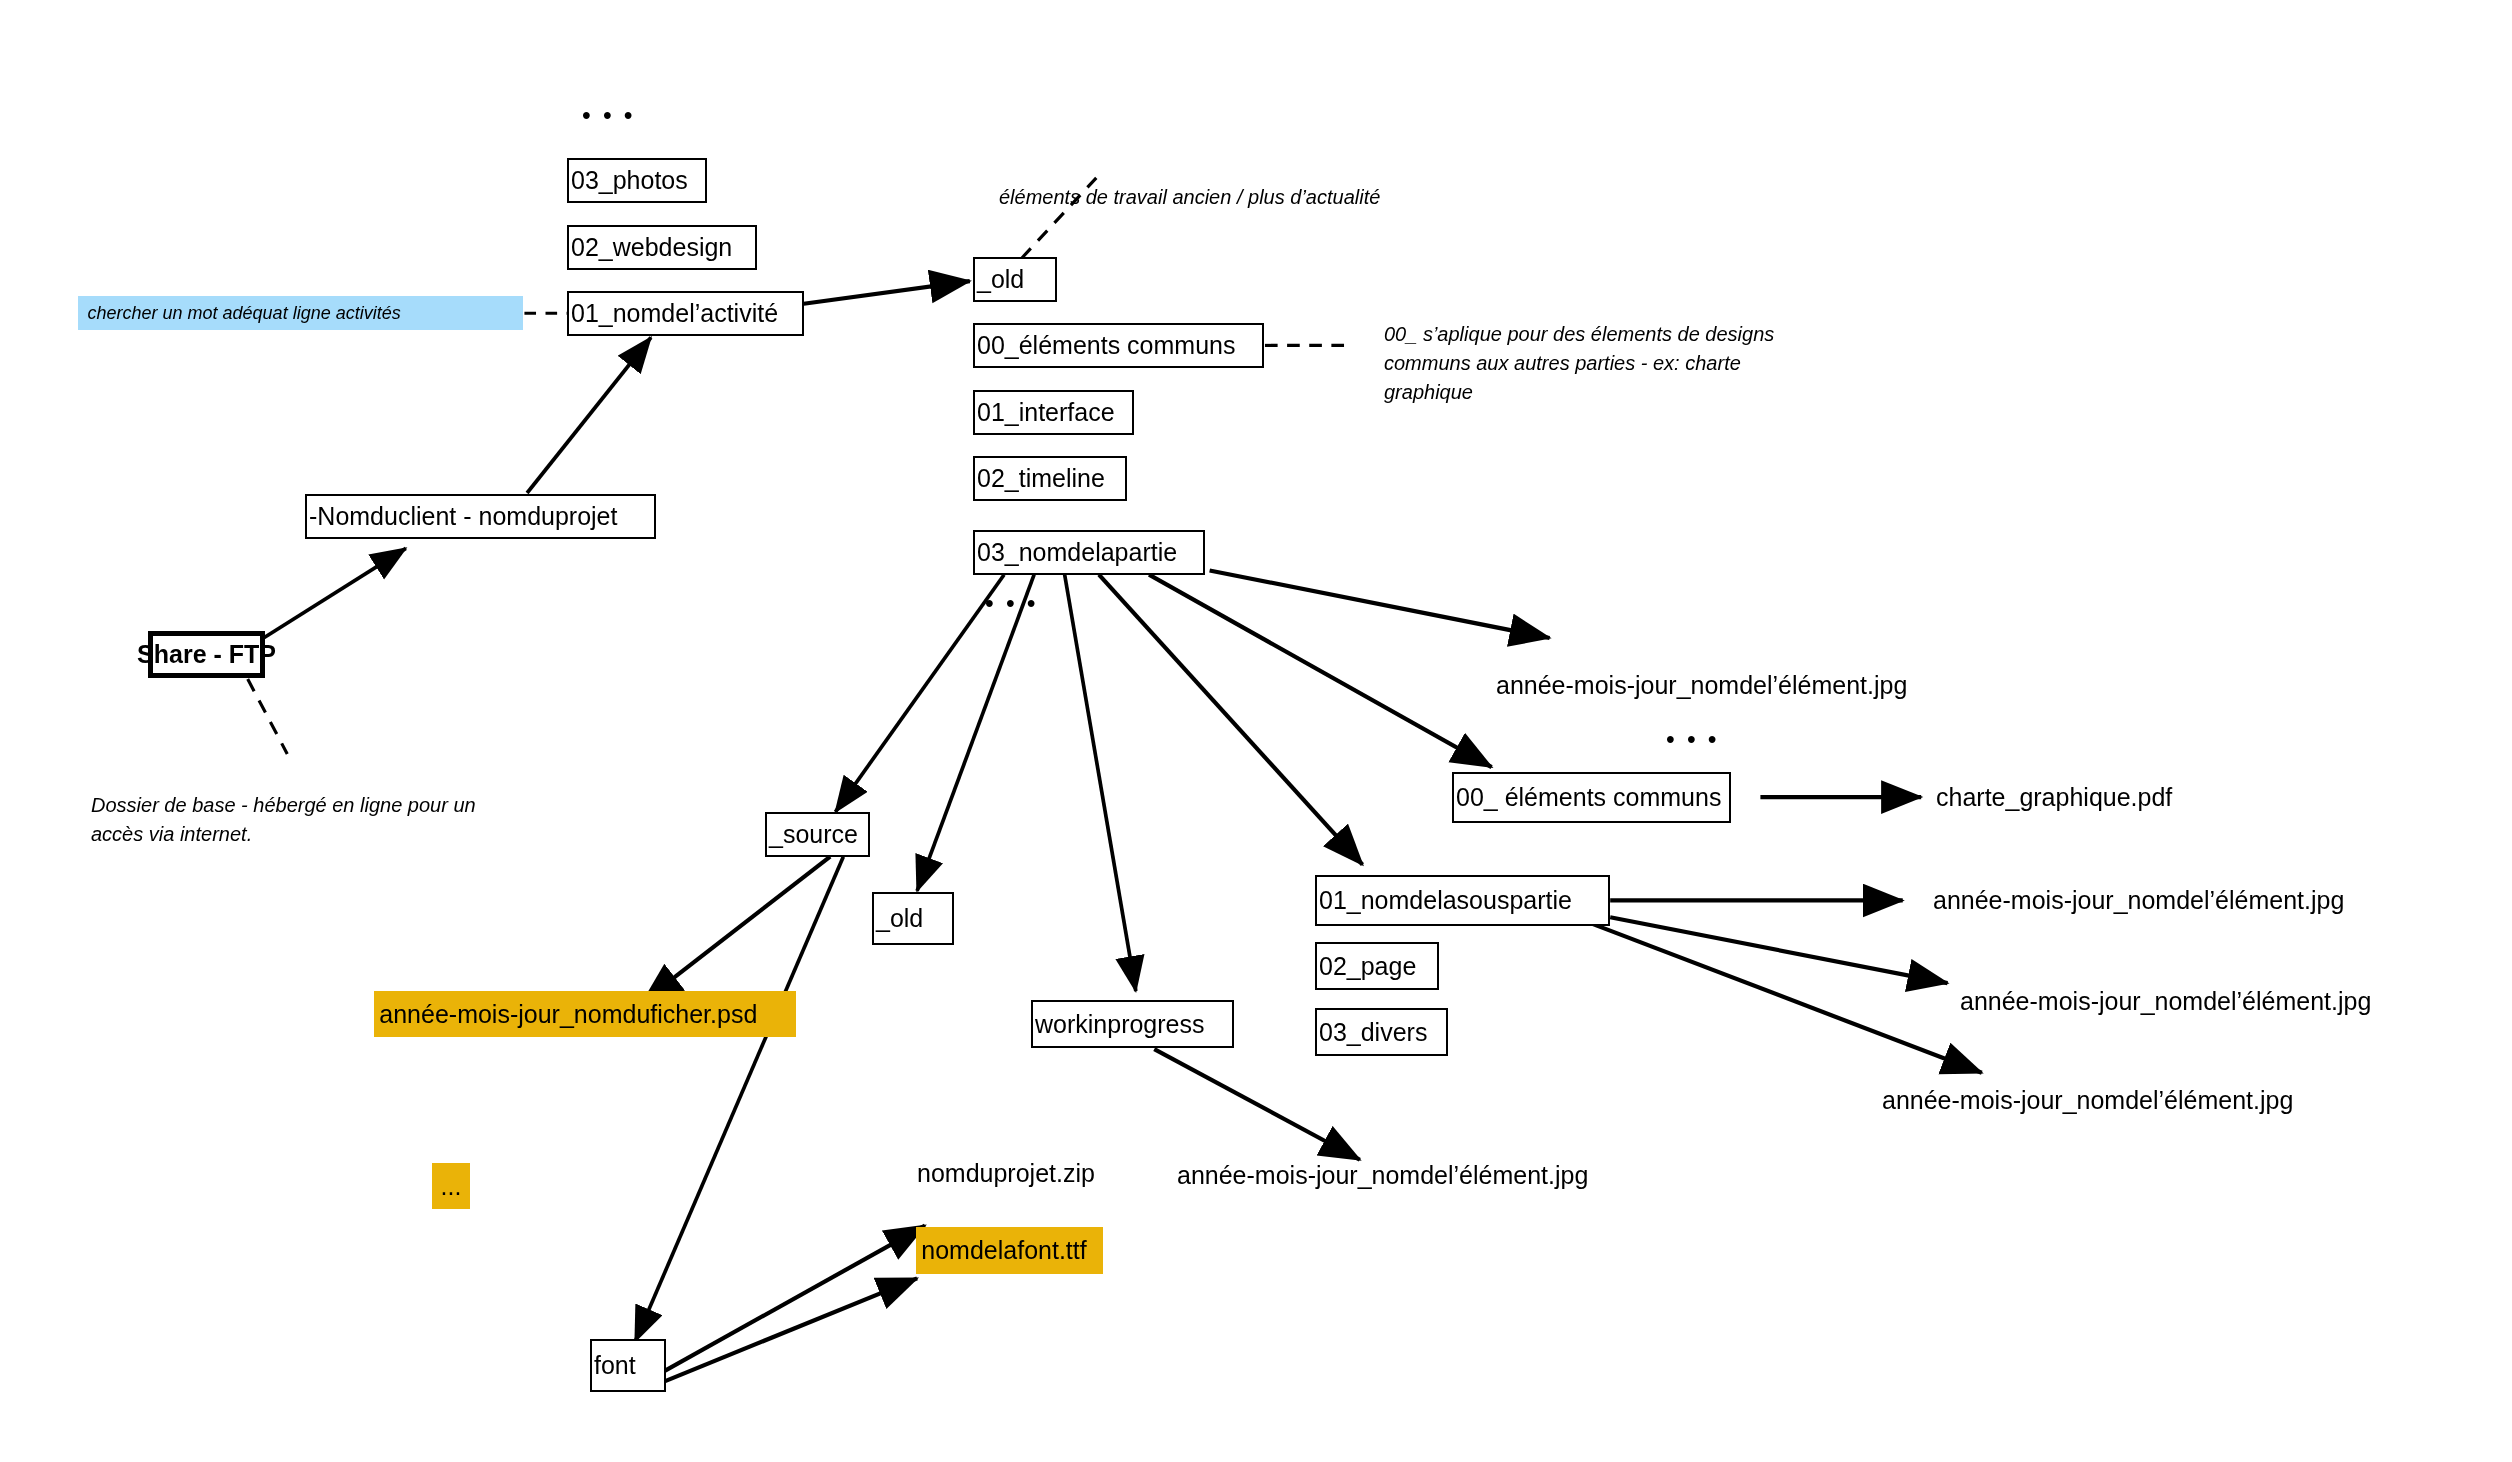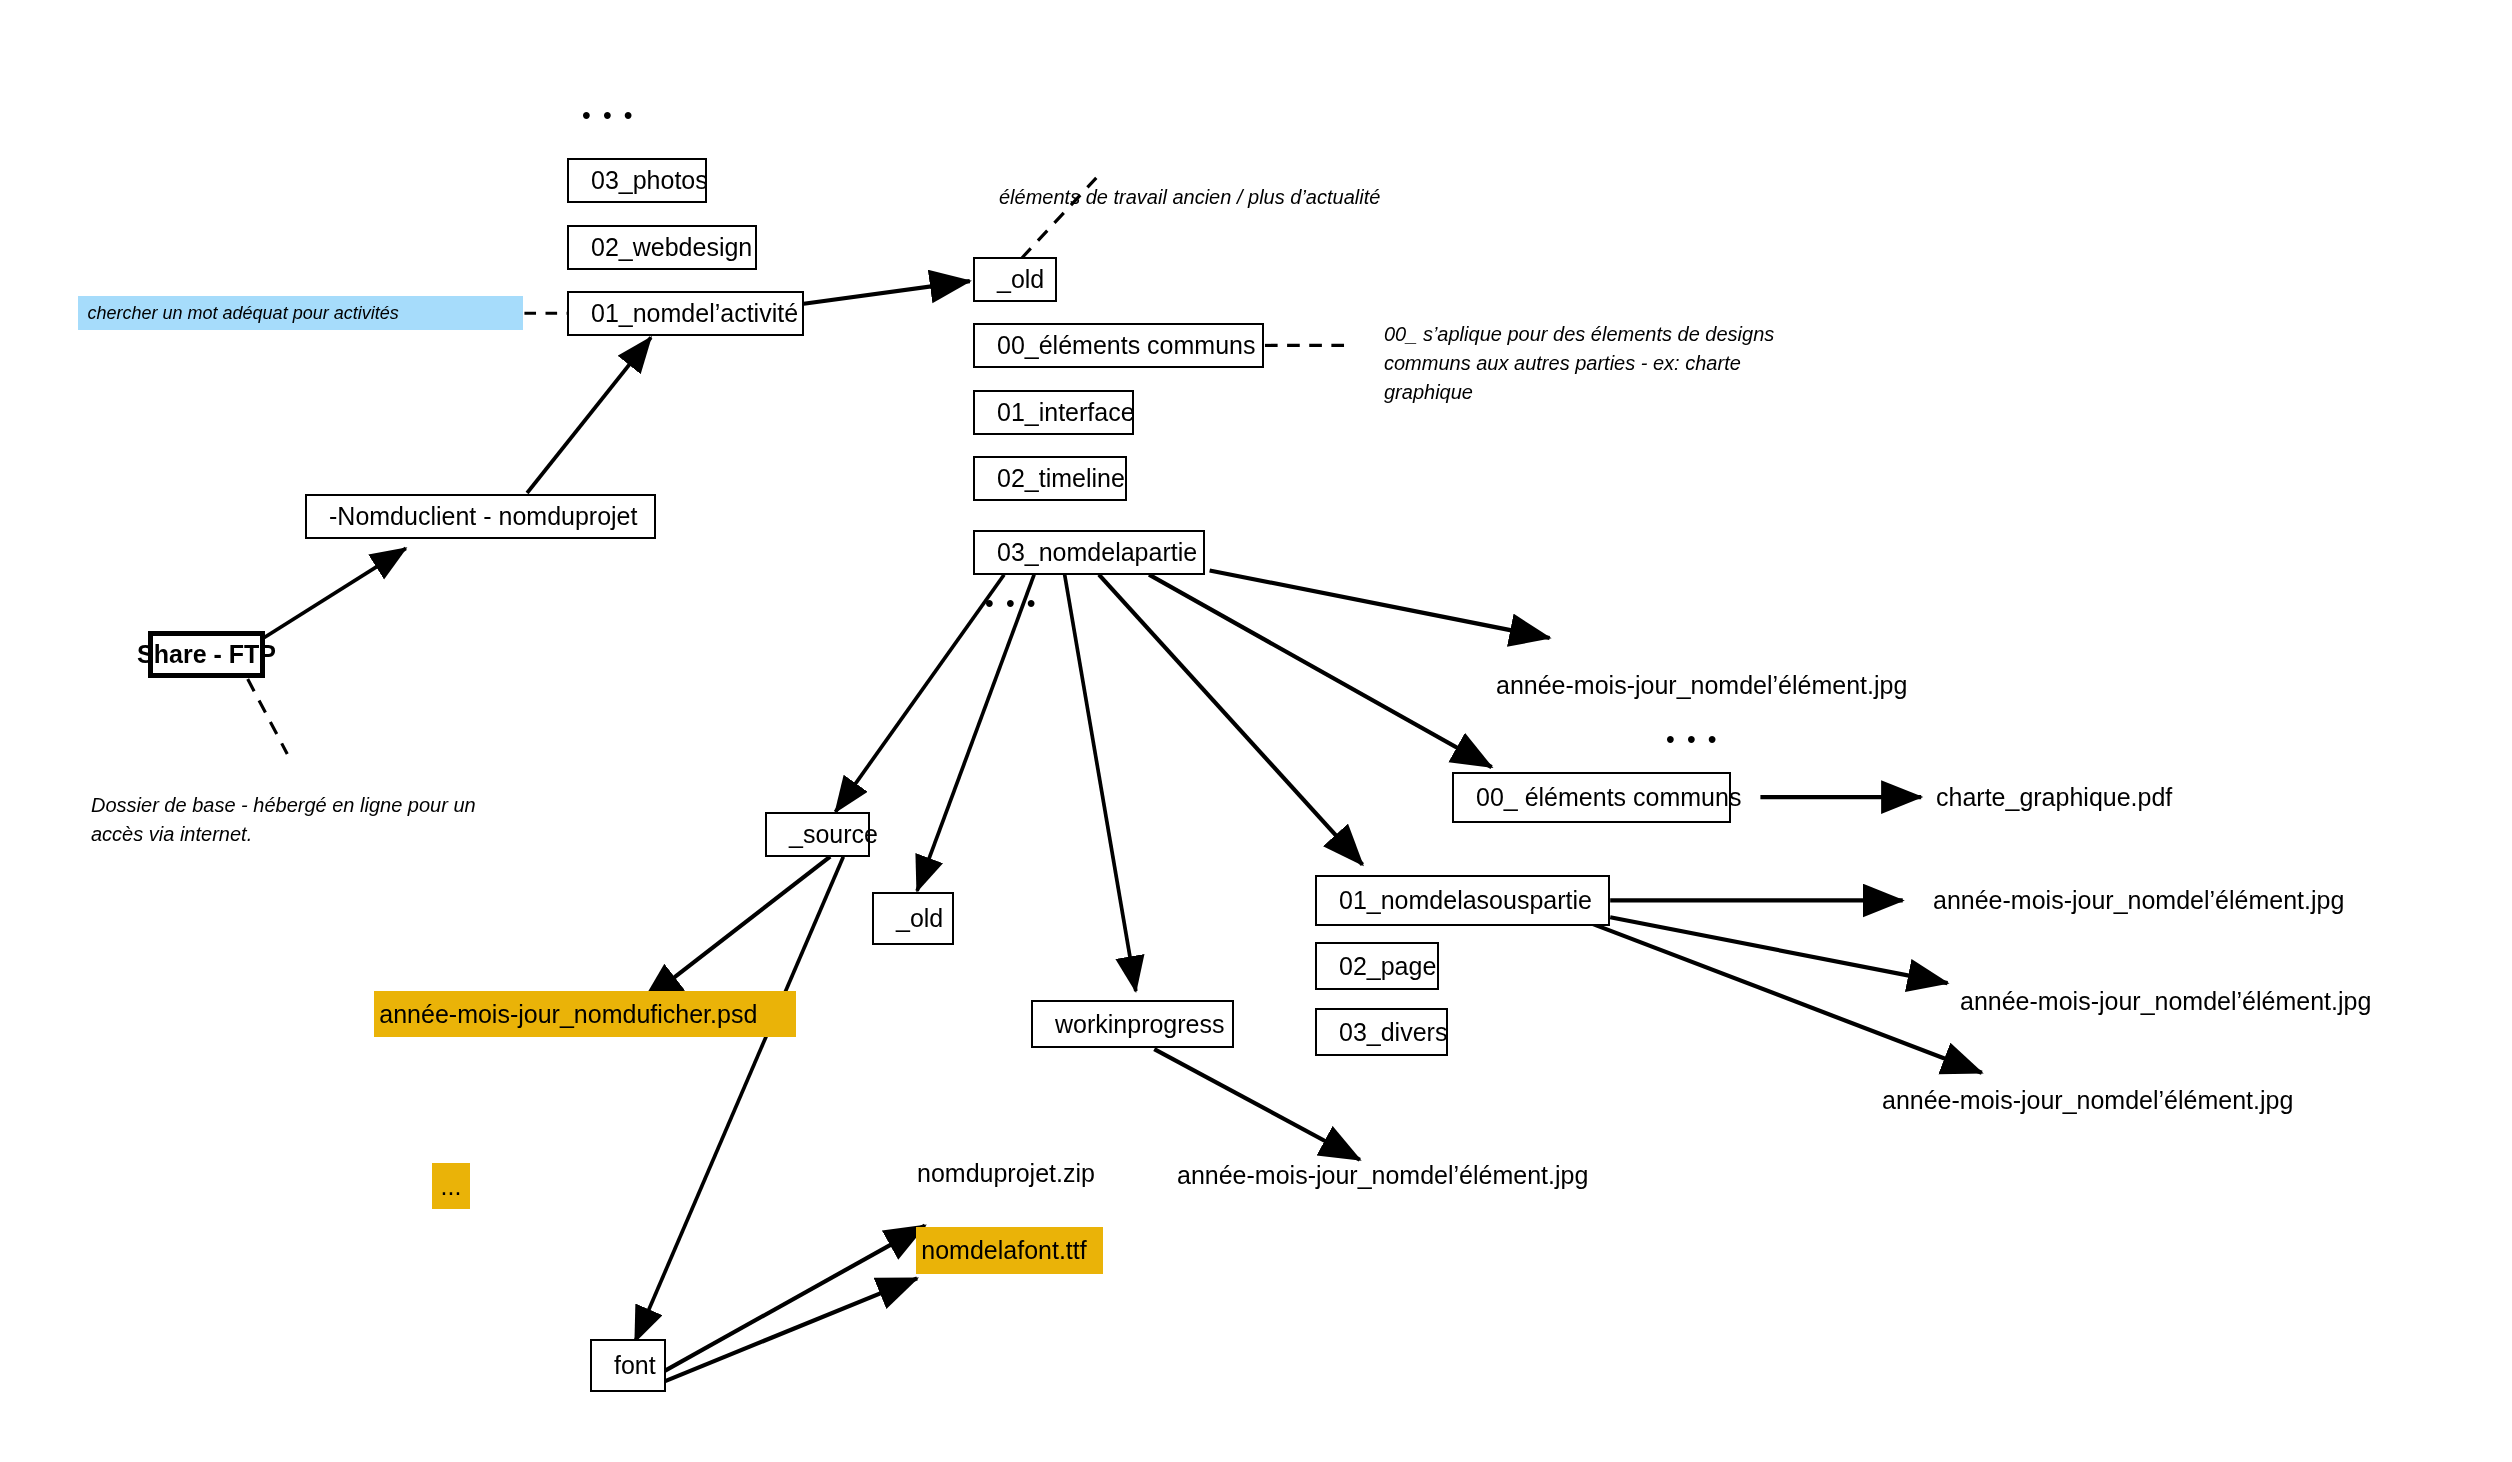--- a/index.html
+++ b/index.html
@@ -23,21 +23,21 @@
     pointer-events: none;
   }
   .node {
     position: absolute;
     box-sizing: border-box;
     border: 2.1px solid #000000;
     background: #ffffff;
     display: flex;
     align-items: center;
     justify-content: flex-start;
-    padding: 0 22px;
+    padding: 0 2px;
     font-size: 25px;
     line-height: 1;
     color: #000000;
     white-space: nowrap;
   }
   .node.strong {
     border-width: 5.8px;
     font-weight: bold;
     justify-content: center;
     font-size: 25px;
@@ -246,21 +246,21 @@
 
   <div class="plain" style="left:1882px; top:1087px;">
     <span>année-mois-jour_nomdel’élément.jpg</span>
   </div>
 
   <div class="plain" style="left:1177px; top:1162px;">
     <span>année-mois-jour_nomdel’élément.jpg</span>
   </div>
 
   <div class="hl-blue" style="left:78px; top:296px; width:445px; height:34px;">
-    <span>chercher un mot adéquat pour activités</span>
+    <span>chercher un mot adéquat ligne activités</span>
   </div>
 
   <div class="note" style="left:999px; top:154px;">
     <span>éléments de travail ancien / plus d’actualité</span>
   </div>
 
   <div class="note" style="left:1384px; top:291px;">
     <span>00_ s’aplique pour des élements de designs
 communs aux autres parties - ex: charte
 graphique</span>

